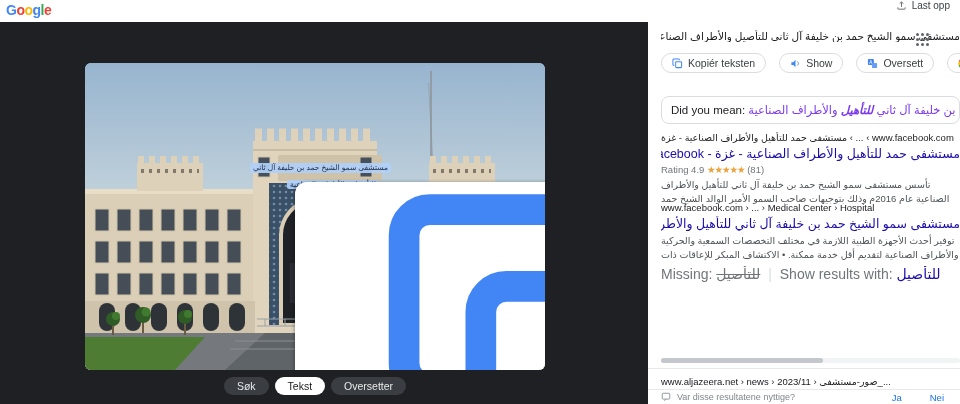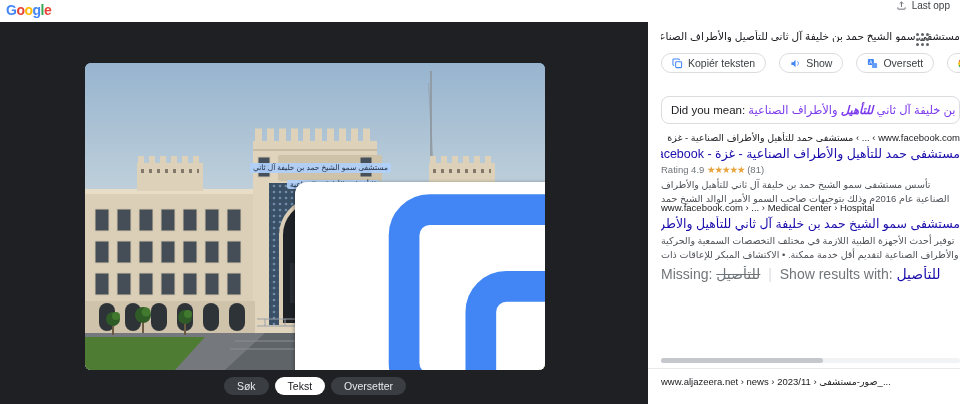--- a/index.html
+++ b/index.html
@@ -36,21 +36,21 @@
   .query{top:8px;font-size:10.5px;color:#202124;direction:rtl;text-align:left;white-space:nowrap;overflow:hidden;}
   .actions{top:31px;display:flex;gap:13px;}
   .action-pill{display:inline-flex;align-items:center;gap:5px;border:1px solid #dadce0;border-radius:14px;
     padding:3px 10px;font-size:10.5px;color:#3c4043;background:#fff;cursor:pointer;white-space:nowrap;}
   .dym-box{top:74px;width:299px;box-sizing:border-box;border:1px solid #dadce0;border-radius:8px;
     padding:6px 9px;font-size:11.5px;white-space:nowrap;overflow:hidden;}
   .dym-ar{color:#7c3aed;}
   .dym-em{font-weight:bold;font-style:italic;}
   .result1{top:110px;} .result2{top:180px;}
   .crumb{font-size:9.5px;color:#202124;white-space:nowrap;overflow:hidden;width:299px;}
-  .crumb.rtl{direction:rtl;text-align:right;}
+  .crumb.rtl{direction:rtl;text-align:left;}
   .r-title{font-size:12.5px;color:#1a0dab;margin-top:3px;white-space:nowrap;overflow:hidden;width:299px;cursor:pointer;}
   .r-title.rtl{direction:rtl;text-align:left;}
   .rating{font-size:9.5px;color:#70757a;margin-top:3px;}
   .stars{color:#e8a33d;letter-spacing:-1px;}
   .snippet{font-size:9.5px;color:#4d5156;line-height:1.45;margin-top:3px;width:299px;max-height:28px;overflow:hidden;}
   .snippet.rtl{direction:rtl;text-align:left;}
   .missing{font-size:14px;color:#70757a;margin-top:4px;white-space:nowrap;overflow:hidden;width:299px;}
   .missing .strike{text-decoration:line-through;}
   .missing .mdiv{margin:0 4px;color:#dadce0;}
   .missing .show-link{color:#1a0dab;cursor:pointer;}
@@ -369,15 +369,25 @@
 
 
     <div class="sec scrollbar">
       <div class="scroll-thumb"></div>
     </div>
 
     <div class="sec divider"></div>
 
     <div class="sec crumb crumb3">www.aljazeera.net › news › 2023/11 › صور-مستشفى_...</div>
 
+    <div class="feedback">
+      <svg class="icn" width="10" height="10" viewBox="0 0 24 24" fill="none" stroke="#80868b" stroke-width="2">
+          <rect x="3" y="3" width="18" height="14" rx="2"></rect>
+          <path d="M8 21l4-4h0"></path>
+        </svg>
+      <span>Var disse resultatene nyttige?</span>
+      <span class="spacer"></span>
+      <span class="fb-link">Ja</span>
+      <span class="fb-link no">Nei</span>
+    </div>
 
   </div>
 </div>
 
 </body></html>

